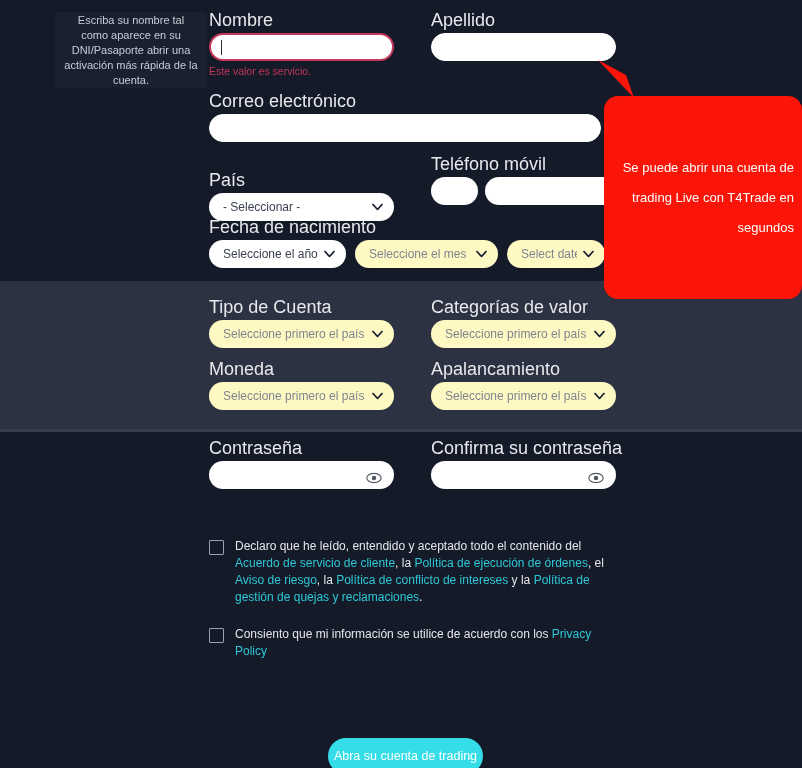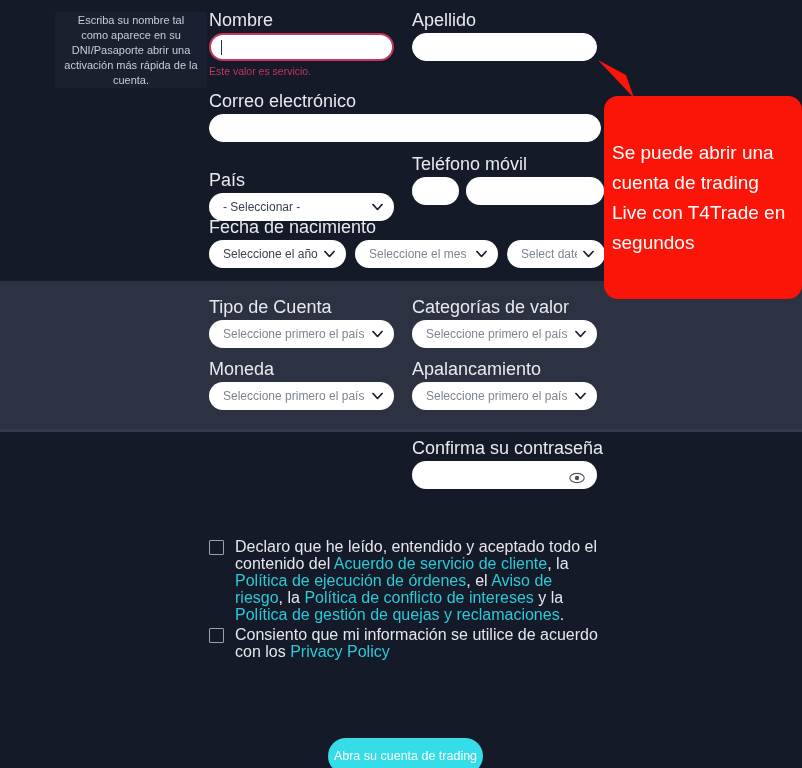--- a/index.html
+++ b/index.html
@@ -38,21 +38,21 @@
   }
   .tooltip-text {
     color: #c9ccd4;
     font-size: 11px;
     line-height: 15px;
     text-align: center;
   }
 
   
   .col-left  { position: absolute; left: 209px; }
-  .col-right { position: absolute; left: 412px; }
+  .col-right { position: absolute; left: 431px; }
 
   .field-label {
     color: #e8e9ed;
     font-size: 18px;
     line-height: 16px;
     margin-bottom: 5px;
     white-space: nowrap;
   }
 
   .txt-input {
@@ -79,21 +79,21 @@
   
   .sel {
     position: relative;
     width: 185px; height: 28px;
     background: #ffffff;
     border-radius: 14px;
     display: flex; align-items: center;
     padding: 0 28px 0 14px;
     overflow: hidden;
   }
-  .sel.disabled { background: #ffffff; }
+  .sel.disabled { background: #fef9c3; }
   .sel-text {
     font-size: 12px;
     color: #3a4050;
     white-space: nowrap;
     overflow: hidden;
   }
   .sel.disabled .sel-text { color: #7e848f; }
   .chev {
     position: absolute; right: 11px; top: 50%;
     transform: translateY(-50%);
@@ -134,21 +134,21 @@
   .cb-box {
     flex: 0 0 auto;
     width: 15px; height: 15px;
     border: 1.5px solid #9aa0ac;
     background: transparent;
     border-radius: 1px;
     margin-top: 2px;
   }
   .cb-text {
     color: #e4e6ea;
-    font-size: 16px;
+    font-size: 12px;
     line-height: 17px;
   }
   .lnk { color: #2ec8d8; }
 
   
   .submit-btn {
     position: absolute;
     left: 328px; top: 738px;
     width: 155px; height: 36px;
     background: #35dde8;
@@ -165,23 +165,23 @@
     position: absolute;
     left: 604px; top: 96px;
     width: 198px; height: 203px;
     background: #fa1508;
     border-radius: 14px;
     display: flex; align-items: center; justify-content: center;
     padding: 6px 8px;
   }
   .callout-text {
     color: #ffffff;
-    font-size: 19px;
+    font-size: 13px;
     line-height: 30px;
-    text-align: left;
+    text-align: right;
     font-family: "Liberation Sans", sans-serif;
   }
   .callout-tail {
     position: absolute;
     left: 596px; top: 58px;
     width: 80px; height: 48px;
   }
 </style>
 </head>
 <body>
@@ -305,20 +305,32 @@
     <div class="sel disabled">
       <span class="sel-text">Seleccione primero el país</span>
       <span class="chev">
         <svg viewBox="0 0 11 7">
             <path d="M1 1 L5.5 6 L10 1" stroke="#1b2233" stroke-width="1.8" fill="none" stroke-linecap="round" stroke-linejoin="round"></path>
           </svg>
       </span>
     </div>
   </div>
 
+  <div class="col-left" style="top:440px;">
+    <div class="field-label">Contraseña</div>
+    <div class="pw-wrap">
+      <div class="pw-input"></div>
+      <span class="eye">
+        <svg viewBox="0 0 16 11">
+            <ellipse cx="8" cy="5.5" rx="7.2" ry="4.6" fill="none" stroke="#4d535f" stroke-width="1.1"></ellipse>
+            <circle cx="8" cy="5.5" r="2.2" fill="#4d535f"></circle>
+          </svg>
+      </span>
+    </div>
+  </div>
 
   <div class="col-right" style="top:440px;">
     <div class="field-label">Confirma su contraseña</div>
     <div class="pw-wrap">
       <div class="pw-input"></div>
       <span class="eye">
         <svg viewBox="0 0 16 11">
             <ellipse cx="8" cy="5.5" rx="7.2" ry="4.6" fill="none" stroke="#4d535f" stroke-width="1.1"></ellipse>
             <circle cx="8" cy="5.5" r="2.2" fill="#4d535f"></circle>
           </svg>

